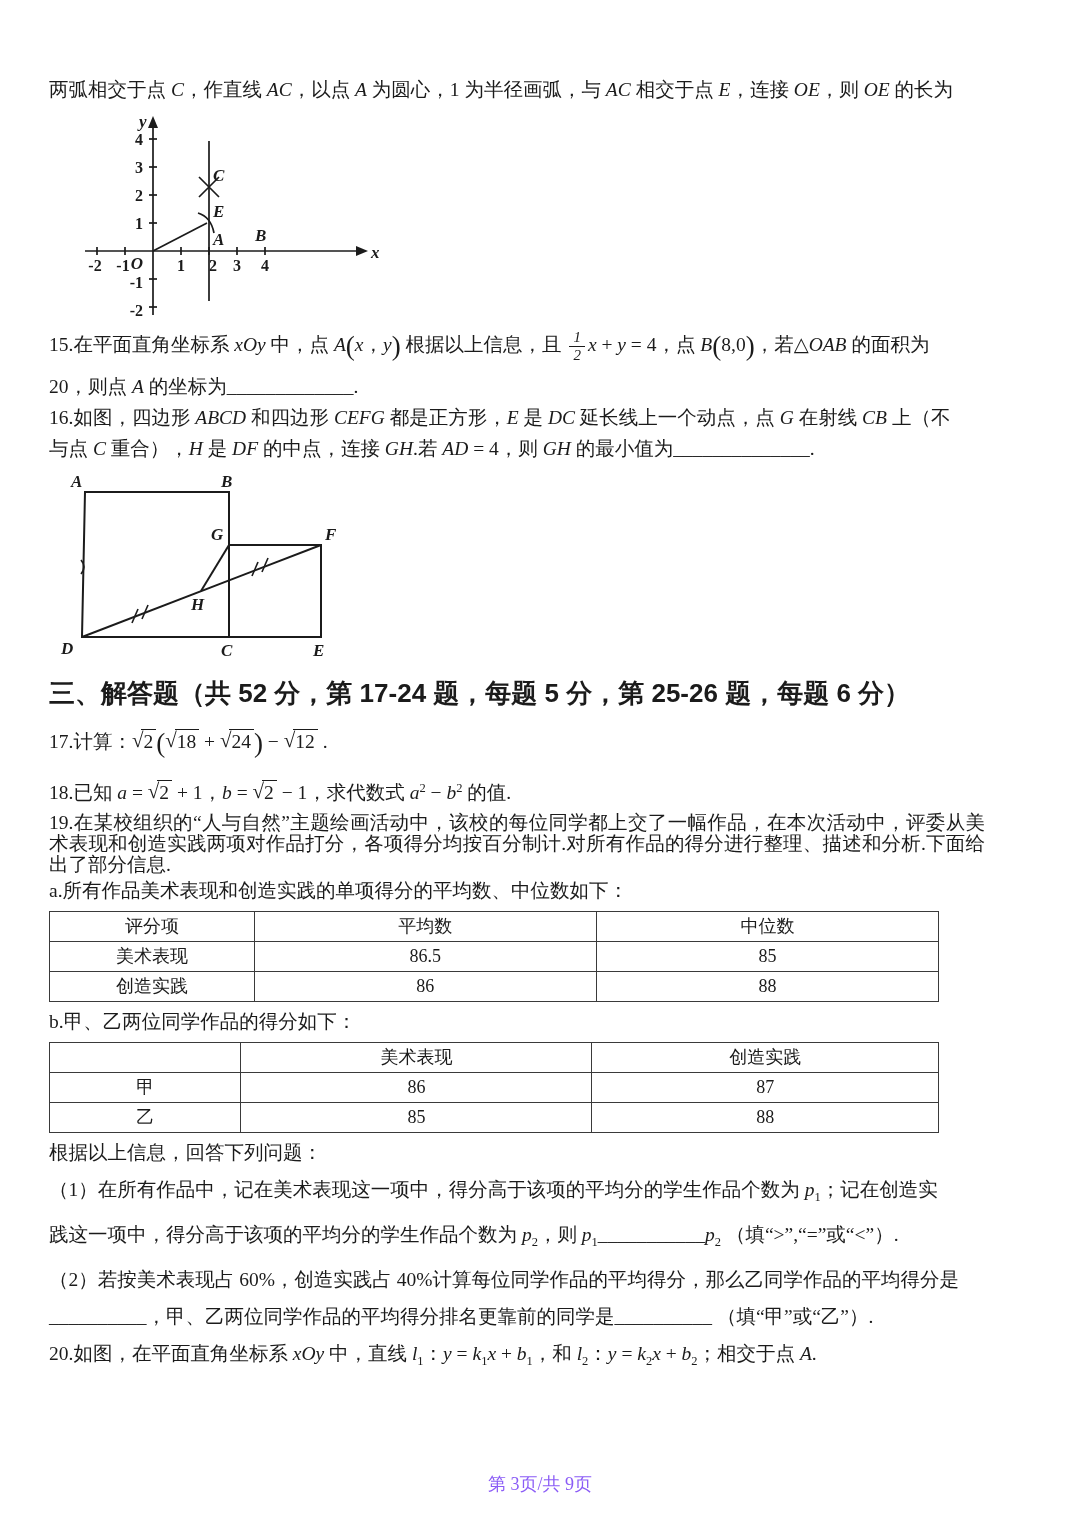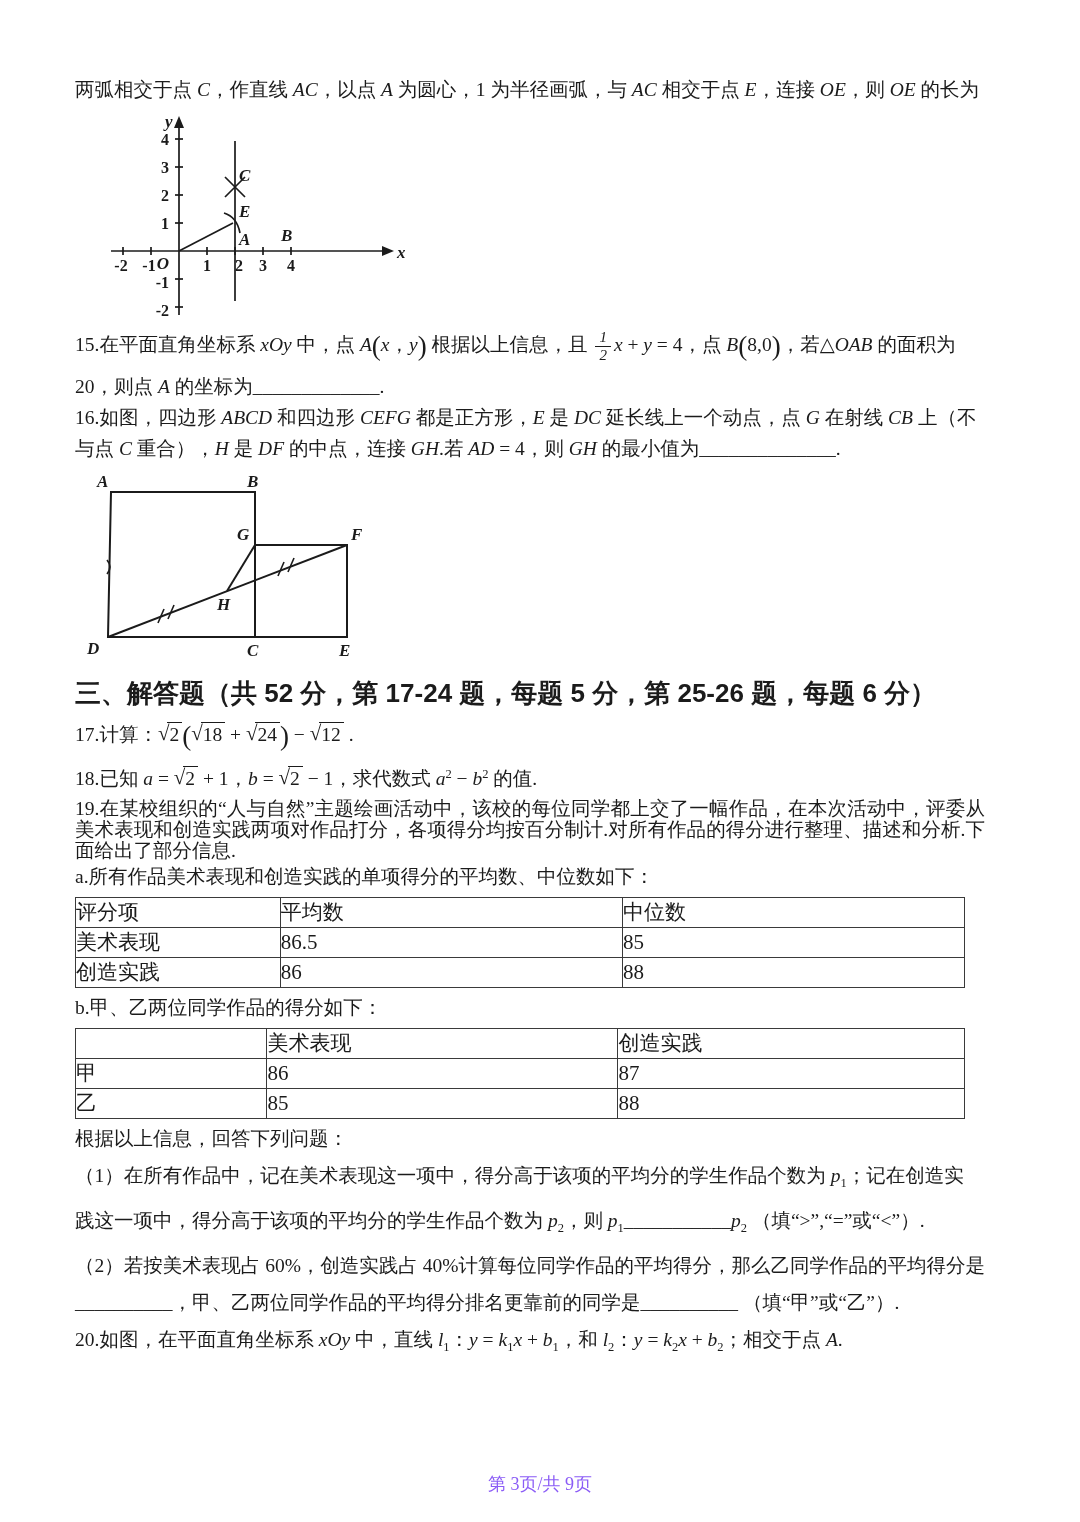--- a/index.html
+++ b/index.html
@@ -1,44 +1,44 @@
 <!DOCTYPE html>
 <html><head>
 <meta charset="utf-8">
 <style>
   html,body{margin:0;padding:0;}
   body{
     width:1080px;height:1522px;background:#ffffff;position:relative;overflow:hidden;
     font-family:"Liberation Serif","DejaVu Serif",serif;color:#1b1b1b;
   }
-  .content{padding:74px 95px 0 75px;}
+  .content{padding:74px 95px 0 49px;}
   .line{font-size:19.5px;line-height:31px;white-space:nowrap;}
   .para{font-size:19.5px;line-height:21px;text-align:justify;}
   .sg-n{font-style:normal;}
   .sg-i{font-style:italic;}
   .sg-sub{font-size:12.5px;vertical-align:-5px;}
   .sg-sup{font-size:12.5px;vertical-align:7px;}
   .sg-big{font-size:27px;vertical-align:-4px;line-height:0;font-weight:300;}
   .frac{display:inline-flex;flex-direction:column;vertical-align:middle;text-align:center;
         font-size:15px;line-height:1.15;margin:0 3px;font-style:italic;}
   .fnum{border-bottom:1.5px solid #1b1b1b;padding:0 4px;}
   .fden{padding:0 4px;}
   .sqrt{display:inline-block;white-space:nowrap;}
   .rsym{font-size:21px;position:relative;top:-1px;}
   .rad{border-top:1.6px solid #1b1b1b;padding:1px 3px 0 2px;margin-left:-2px;}
   .heading{font-family:"Liberation Sans","DejaVu Sans",sans-serif;font-weight:700;
            font-size:26px;line-height:34px;margin-top:10px;white-space:nowrap;}
   .fig{display:block;}
   .fig1{margin:6px 0 2px 14px;}
   .fig2{margin:8px 0 2px 6px;}
   table{border-collapse:collapse;width:890px;margin:5px 0 4px 0;table-layout:fixed;}
-  td{border:1.6px solid #3a3a3a;height:29px;text-align:left;font-size:21px;padding:0;}
+  td{border:1.6px solid #3a3a3a;height:29px;text-align:center;font-size:18px;padding:0;}
   .t1-c0{width:23%;} .t1-c1{width:38.5%;} .t1-c2{width:38.5%;margin-top:33px;}
   .t2-c0{width:21.5%;} .t2-c1{width:39.5%;} .t2-c2{width:39%;}
-  .mt4{margin-top:4px;} .mt6{margin-top:6px;} .mt8{margin-top:9px;}
+  .mt4{margin-top:4px;} .mt6{margin-top:6px;} .mt8{margin-top:16px;}
   .footer{position:absolute;left:0;bottom:26px;width:100%;text-align:center;
           color:#8b5cf6;font-size:18px;}
   svg text{font-family:"Liberation Serif","DejaVu Serif",serif;}
   .axlbl{font-style:italic;font-weight:700;font-size:17px;}
   .ticklbl{font-weight:700;font-size:16px;}
   .ptlbl{font-style:italic;font-weight:700;font-size:17px;}
 </style>
 </head>
 <body>
 

